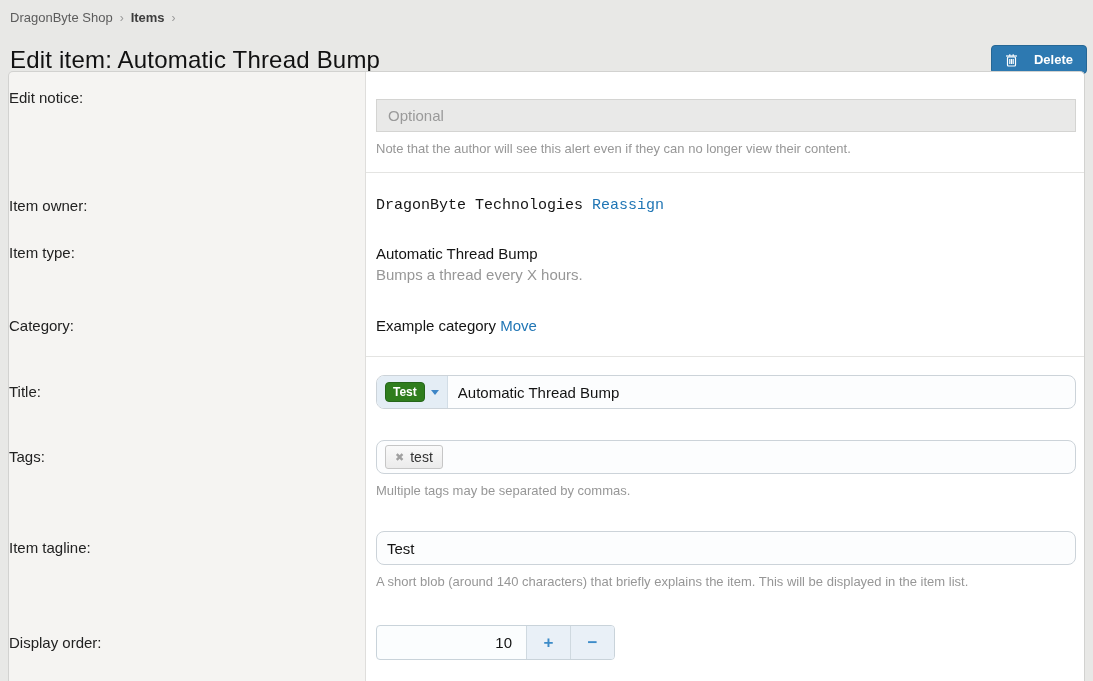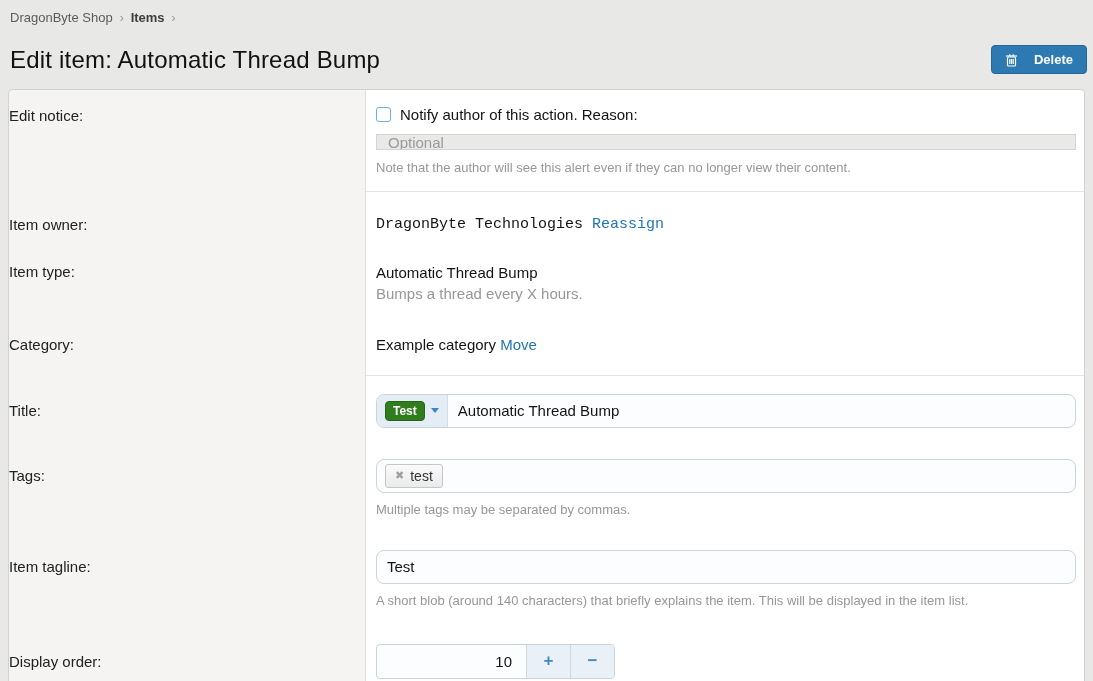--- a/index.html
+++ b/index.html
@@ -6,21 +6,21 @@
   html, body { width: 1093px; height: 681px; overflow: hidden; }
   body {
     font-family: "Liberation Sans", "DejaVu Sans", sans-serif;
     background: #e8e8e6;
     color: #141414;
     display: flex;
     flex-direction: column;
   }
 
   
-  .header { padding: 10px 6px 0 10px; height: 89px; flex: 0 0 auto; }
+  .header { padding: 10px 6px 0 10px; height: 71px; flex: 0 0 auto; }
   .breadcrumb { font-size: 13px; color: #5c5c5c; display: flex; gap: 7px; align-items: center; }
   .breadcrumb .crumb-link { color: #5c5c5c; cursor: pointer; }
   .breadcrumb .crumb-current { color: #3d3d3d; font-weight: bold; }
   .breadcrumb .crumb-sep { color: #9a9a9a; font-size: 12px; }
   .title-row { display: flex; justify-content: space-between; align-items: center; margin-top: 20px; padding-left: 0px; }
   .page-title { font-size: 24px; font-weight: 500; color: #111; letter-spacing: 0.2px; }
   .delete-btn {
     display: flex; align-items: center; gap: 16px;
     background: #2d79b1; border: 1px solid #266795; border-radius: 4px;
     color: #fff; font-size: 13px; font-weight: bold;
@@ -71,21 +71,21 @@
 
   
   .checkbox-line { display: flex; align-items: center; gap: 9px; }
   .checkbox {
     appearance: none; -webkit-appearance: none;
     width: 15px; height: 15px;
     border: 1px solid #6fb0de; border-radius: 3px;
     background: #fff; cursor: pointer; flex: 0 0 auto;
   }
   .reason-input {
-    margin-top: 11px; width: 100%; height: 16px;
+    margin-top: 11px; width: 100%; height: 33px;
     background: #e9e9e8; border: 1px solid #d4d4d2; border-radius: 0;
     font-size: 15px; padding: 0 11px; color: #444; font-family: inherit;
   }
   .reason-input::placeholder { color: #9a9a9a; }
 
   .two-line .value-line { line-height: 20px; }
   .two-line .sub-line { color: #979797; line-height: 21px; }
 
   
   .text-input-wrap {
@@ -167,24 +167,20 @@
       <span>Delete</span>
     </button>
   </div>
 </div>
 
 <div class="panel">
 
   <div class="row row-edit-notice sep">
     <div class="label">Edit notice:</div>
     <div class="content">
-      <div class="checkbox-line">
-        <input type="checkbox" class="checkbox" style="">
-        <span>Notify author of this action. Reason:</span>
-      </div>
       <input type="text" class="reason-input" disabled="" placeholder="Optional" style="">
       <div class="hint">Note that the author will see this alert even if they can no longer view their content.</div>
     </div>
   </div>
 
   <div class="row row-item-owner">
     <div class="label">Item owner:</div>
     <div class="content">
       <span>DragonByte Technologies</span>
       <span class="link">Reassign</span>

